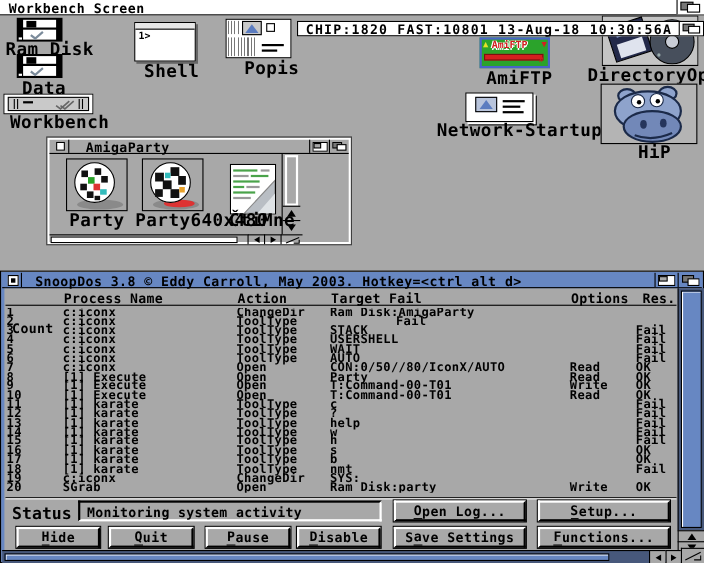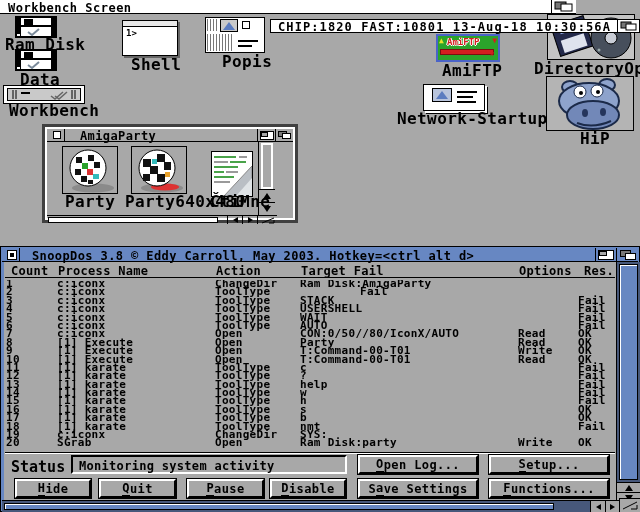--- a/index.html
+++ b/index.html
@@ -2,21 +2,21 @@
 <html><head>
 <meta charset="utf-8">
 <style>
 *{margin:0;padding:0;box-sizing:border-box;}
 html,body{width:640px;height:512px;background:#555;}
 #screen{position:relative;width:640px;height:512px;background:#a8a8a8;overflow:hidden;
   font-family:"DejaVu Sans Mono",monospace;font-weight:bold;color:#000;}
 .abs{position:absolute;}
 .lbl{position:absolute;font-size:16px;line-height:12px;letter-spacing:.4px;white-space:nowrap;}
 
-#screen-titlebar{position:absolute;left:0;top:0;width:576px;height:14px;background:#fff;border-bottom:1px solid #000;}
+#screen-titlebar{position:absolute;left:0;top:0;width:640px;height:14px;background:#fff;border-bottom:1px solid #000;}
 #screen-title{position:absolute;left:8px;top:1px;font-size:12px;letter-spacing:.5px;}
 .bar-gadget{position:absolute;top:0;height:100%;border-left:1px solid #000;display:flex;align-items:center;justify-content:center;background:#fff;}
 
 #clockbar{position:absolute;left:270px;top:19px;width:370px;height:14px;background:#fff;border:1px solid #000;}
 #clockbar-text{position:absolute;left:7px;top:0px;font-size:12px;letter-spacing:1.1px;}
 
 .g-close{position:absolute;left:2px;top:0;width:16px;height:100%;border-right:1px solid #000;display:flex;align-items:center;justify-content:center;}
 .g-right{position:absolute;top:0;height:100%;border-left:1px solid #000;display:flex;align-items:center;justify-content:center;}
 .sq-out{width:10px;height:10px;border:1px solid #000;background:#fff;display:flex;align-items:center;justify-content:center;}
 .sq-in{width:4px;height:4px;background:#000;}
@@ -38,21 +38,21 @@
 #amiftp-ic .t{position:absolute;left:9px;top:1px;font-size:9px;line-height:10px;color:#d31f1f;text-shadow:1px 0 #fff,-1px 0 #fff,0 1px #fff;}
 #amiftp-ic .bar{position:absolute;left:2px;top:13px;width:54px;height:6px;background:#d31f1f;border:1px solid #7a0f0f;}
 #amiftp-ic .chk{position:absolute;right:2px;bottom:1px;font-size:8px;line-height:8px;color:#d31f1f;}
 #amiftp-ic .ar{position:absolute;font-size:8px;line-height:8px;color:#e8e12a;}
 
 .btn{position:absolute;background:#a8a8a8;border:2px solid;border-color:#fff #000 #000 #fff;box-shadow:0 0 0 1px #000;
   display:flex;align-items:center;justify-content:center;font-size:12px;letter-spacing:.4px;white-space:pre;cursor:pointer;}
 .mn{border-bottom:1px solid #000;}
 .sunken{border:2px solid;border-color:#000 #fff #fff #000;background:#a8a8a8;}
 
-#amigaparty{position:absolute;left:42px;top:124px;width:256px;height:99px;background:#a8a8a8;border:3px solid #404040;box-shadow:inset 0 0 0 2px #fff;}
+#amigaparty{position:absolute;left:42px;top:124px;width:278px;height:99px;background:#a8a8a8;border:1px solid #404040;box-shadow:inset 0 0 0 2px #fff;}
 #ap-titlebar{position:absolute;left:2px;top:2px;right:2px;height:13px;border-bottom:1px solid #000;}
 #ap-title{position:absolute;left:33px;top:0px;font-size:12px;letter-spacing:.4px;}
 .iconframe{position:absolute;border:1px solid #000;}
 .ap-scroll-v{position:absolute;left:213px;top:15px;width:17px;height:73px;border-left:1px solid #000;}
 .ghost-thumb{position:absolute;left:2px;top:1px;right:2px;height:46px;border:2px solid #fff;}
 .ap-arrow{position:absolute;left:0;width:100%;height:13px;border-top:1px solid #000;display:flex;align-items:center;justify-content:center;}
 .ap-scroll-h{position:absolute;left:2px;top:88px;width:180px;height:9px;border-top:1px solid #000;}
 .white-thumb{position:absolute;left:1px;top:1px;width:170px;height:6px;background:#fff;border:1px solid #000;}
 .ap-harrow{position:absolute;top:88px;width:15px;height:9px;border-top:1px solid #000;border-left:1px solid #000;display:flex;align-items:center;justify-content:center;}
 .tu{width:0;height:0;border-left:4px solid transparent;border-right:4px solid transparent;border-bottom:6px solid #000;}
@@ -324,21 +324,21 @@
           </svg>
       </div>
       <div class="g-right" style="right:0;width:22px;background:#6787c2;">
         <svg width="16" height="10">
             <rect x="0.5" y="0.5" width="10" height="6" fill="#777" stroke="#000"></rect>
             <rect x="5.5" y="3.5" width="10" height="6" fill="#fff" stroke="#000"></rect>
           </svg>
       </div>
     </div>
 
-    <span class="hdr" style="left:10px;">Count</span>
+    <span class="hdr" style="left:10px;margin-top:28px;">Count</span>
     <span class="hdr" style="left:57px;">Process Name</span>
     <span class="hdr" style="left:215px;">Action</span>
     <span class="hdr" style="left:300px;">Target Fail</span>
     <span class="hdr" style="left:518px;">Options</span>
     <span class="hdr" style="left:583px;">Res.</span>
     <div id="sd-underline"></div>
 
     <div id="sd-rows">
         <div class="sd-row"><span class="sd-cell c0">1</span><span class="sd-cell c1">c:iconx</span><span class="sd-cell c2">ChangeDir</span><span class="sd-cell c3">Ram Disk:AmigaParty</span><span class="sd-cell c4"></span><span class="sd-cell c5"></span></div>
         <div class="sd-row"><span class="sd-cell c0">2</span><span class="sd-cell c1">c:iconx</span><span class="sd-cell c2">ToolType</span><span class="sd-cell c4"></span><span class="sd-cell c5">Fail</span></div>

